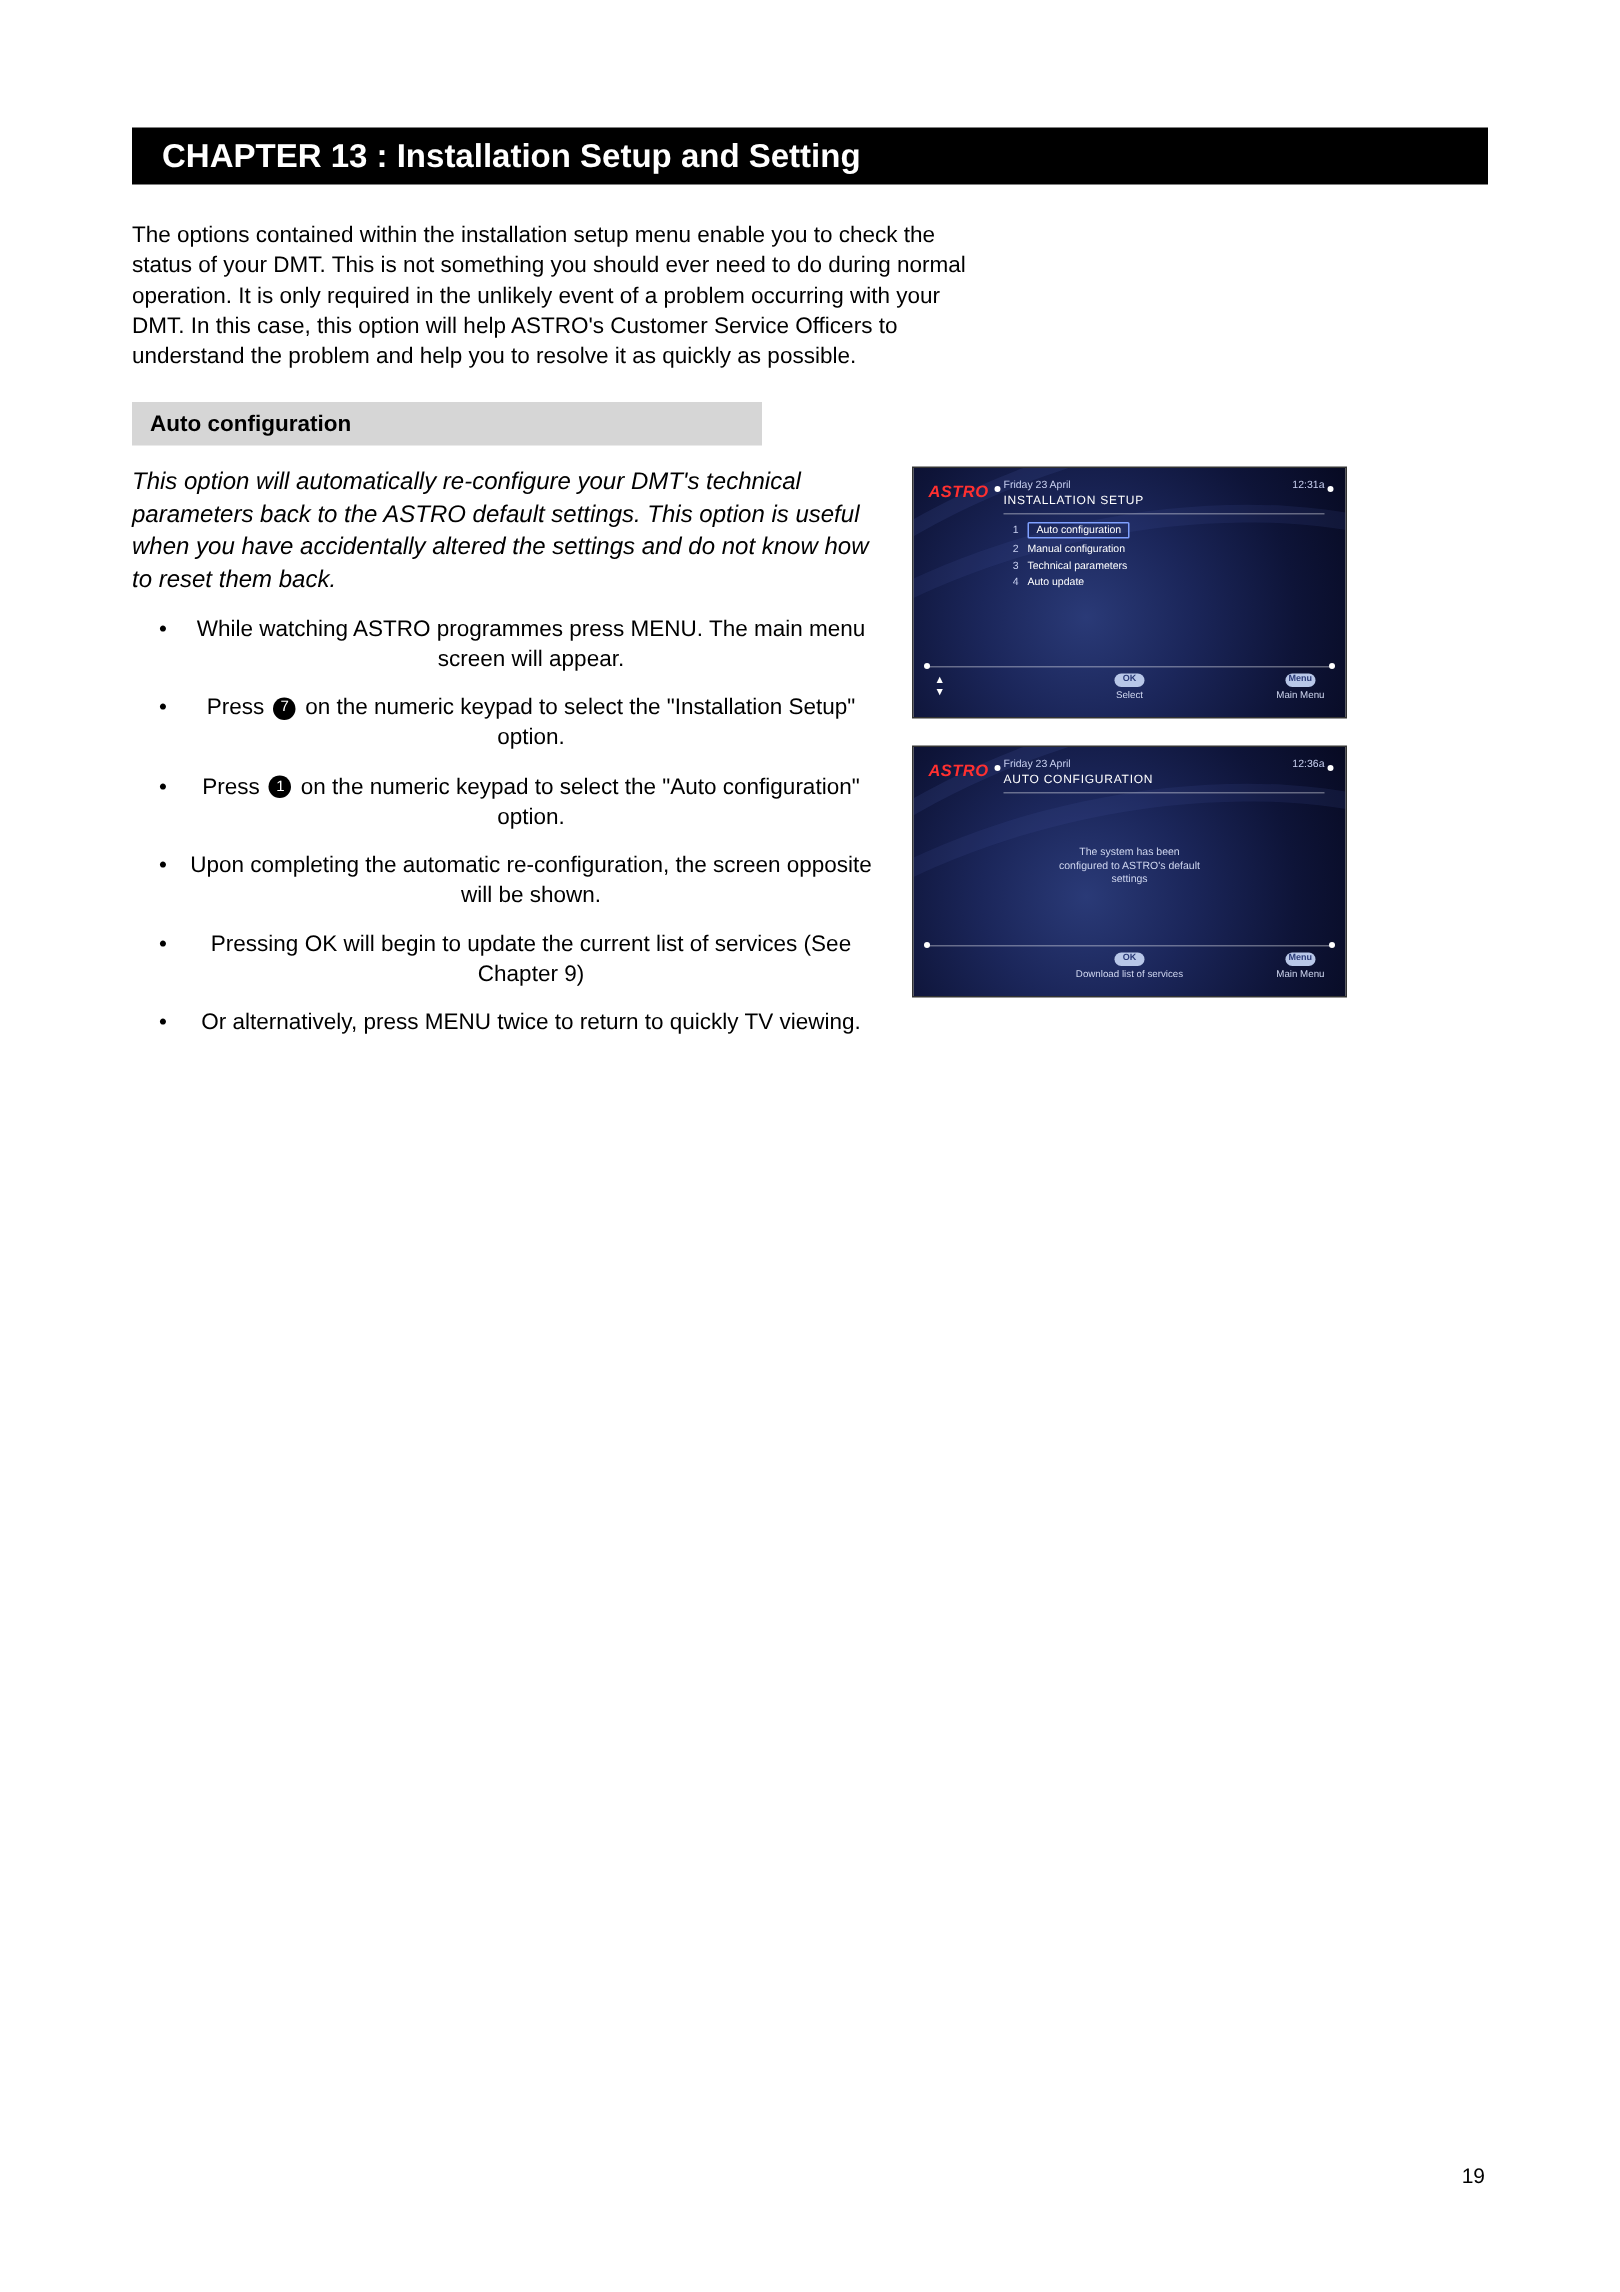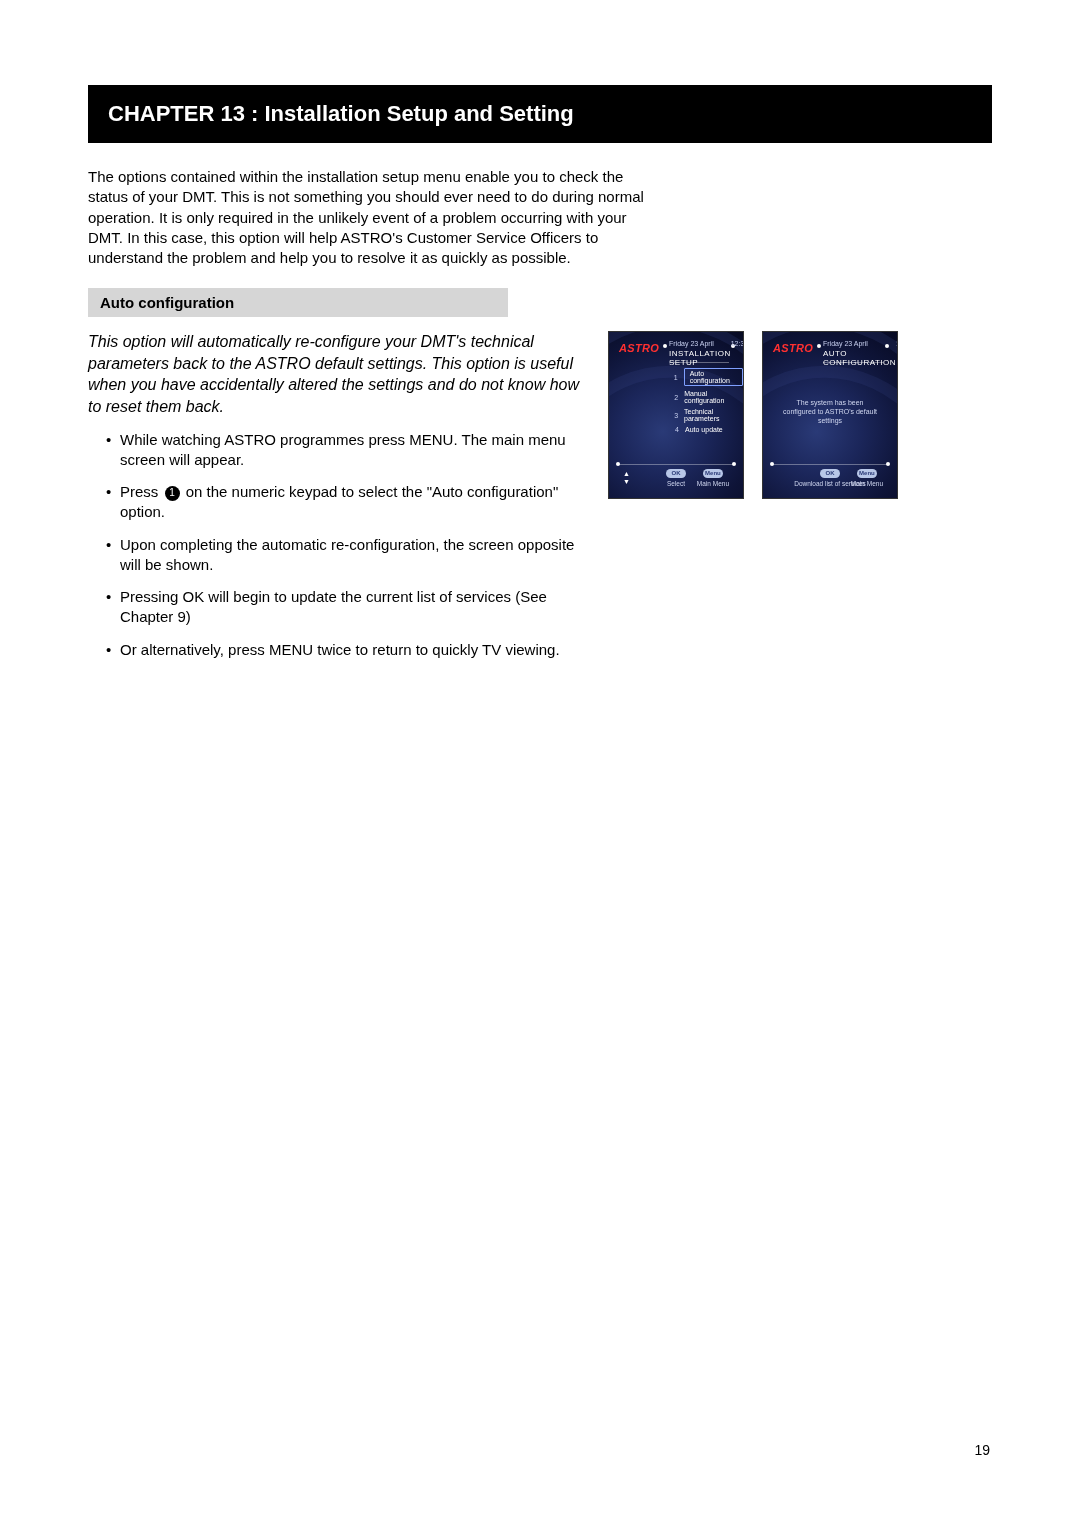--- a/index.html
+++ b/index.html
@@ -10,21 +10,21 @@
     font-family: Arial, Helvetica, sans-serif;
     color: #000;
     position: relative;
     padding: 85px 88px 60px 88px;
   }
   .chapter-bar {
     background: #000;
     color: #fff;
     font-weight: bold;
     font-size: 22px;
-    padding: 16px 20px;
+    padding: 6px 20px;
     margin-bottom: 24px;
   }
   .intro {
     font-size: 15px;
     line-height: 1.35;
     max-width: 560px;
     margin-bottom: 20px;
   }
   .section-bar {
     background: #d6d6d6;
@@ -47,20 +47,21 @@
     font-size: 16px;
     line-height: 1.35;
     margin-bottom: 12px;
     font-style: italic;
   }
   ul.steps {
     list-style: none;
     padding-left: 18px;
     font-size: 15px;
     line-height: 1.35;
+    text-align: center;
   }
   ul.steps li {
     position: relative;
     padding-left: 14px;
     margin-bottom: 12px;
   }
   ul.steps li::before {
     content: "•";
     position: absolute;
     left: 0;
@@ -73,21 +74,21 @@
     background: #000; color: #fff;
     font-size: 10px;
     align-items: center; justify-content: center;
     vertical-align: middle;
     margin: 0 2px;
     line-height: 1;
   }
   .right-col {
     width: 290px;
     display: flex;
-    flex-direction: row;
+    flex-direction: column;
     gap: 18px;
   }
   .tv {
     width: 100%;
     height: 168px;
     background: radial-gradient(circle at 40% 60%, #2a3a77 0%, #1b265a 35%, #0e1438 70%, #070a22 100%);
     border: 1px solid #333;
     position: relative;
     color: #fff;
     font-size: 8px;
@@ -213,20 +214,23 @@
 <div class="section-bar">
   <span>Auto configuration</span>
 </div>
 
 <div class="columns">
   <div class="left-col">
     <p class="desc">This option will automatically re-configure your DMT's technical parameters back to the ASTRO default settings. This option is useful when you have accidentally altered the settings and do not know how to reset them back.</p>
     <ul class="steps">
       <li><span>While watching ASTRO programmes press MENU. The main menu screen will appear.</span></li>
       <li>
+        <span>Press </span><span class="circled">7</span><span> on the numeric keypad to select the "Installation Setup" option.</span>
+      </li>
+      <li>
         <span>Press </span><span class="circled">1</span><span>  on the numeric keypad to select the "Auto configuration" option.</span>
       </li>
       <li><span>Upon completing the automatic re-configuration, the screen opposite will be shown.</span></li>
       <li><span>Pressing OK will begin to update the current list of services (See Chapter 9)</span></li>
       <li><span>Or alternatively, press MENU twice to return to quickly TV viewing.</span></li>
     </ul>
   </div>
 
   <div class="right-col">
 

